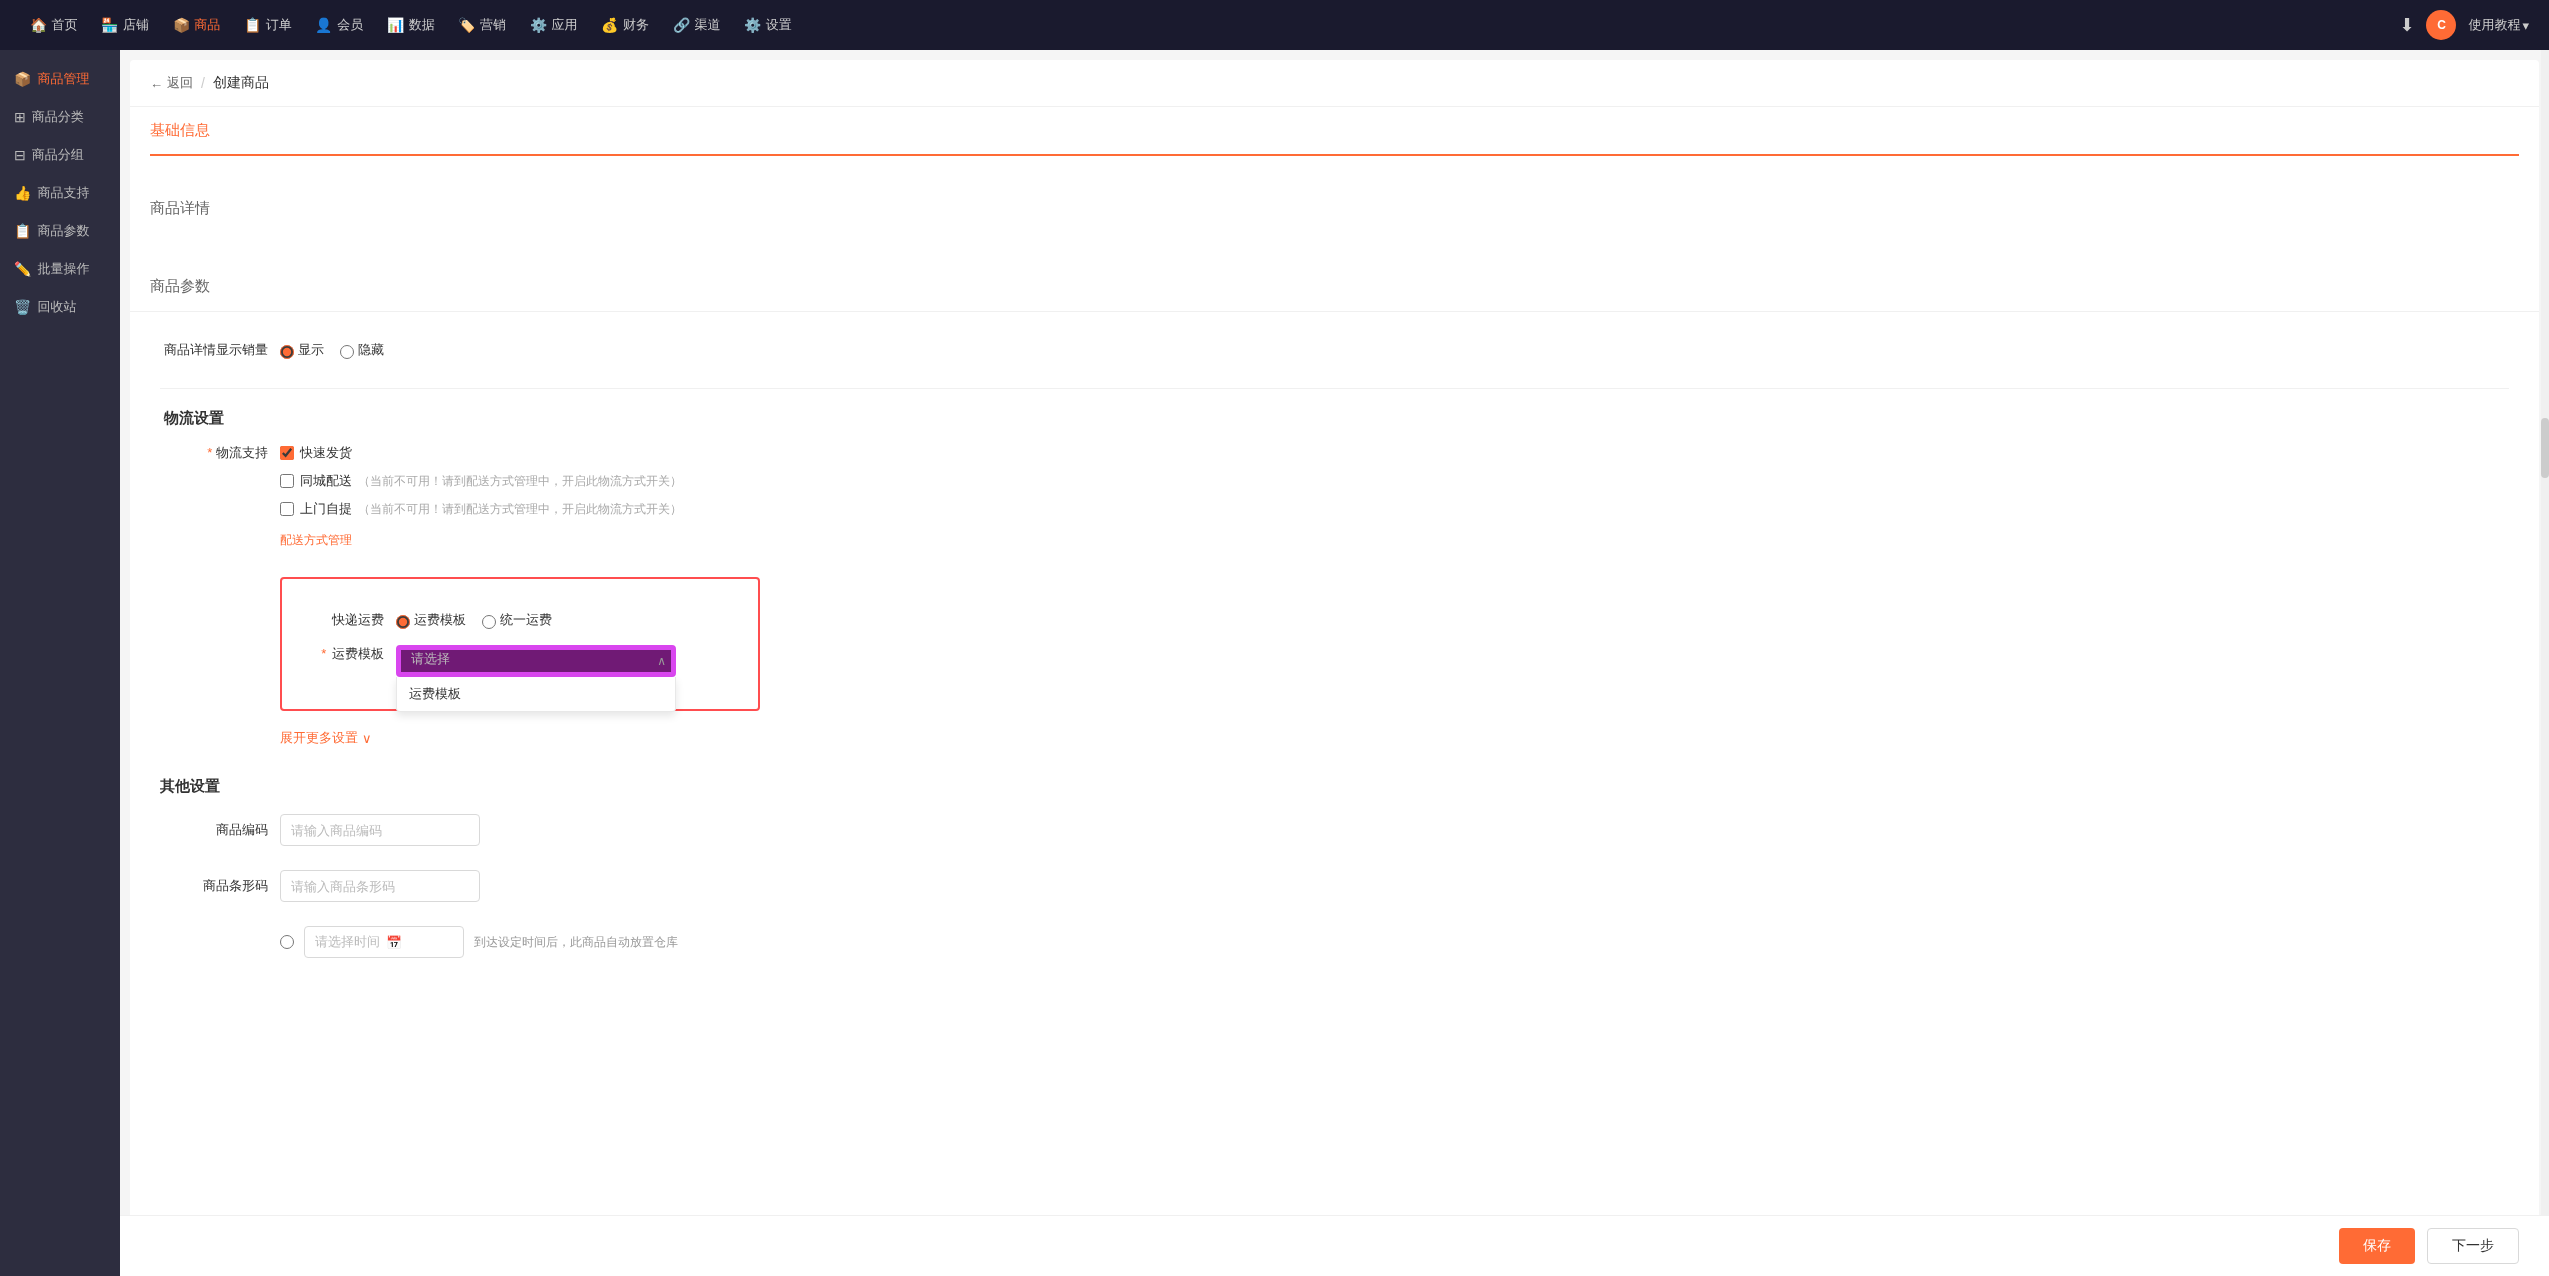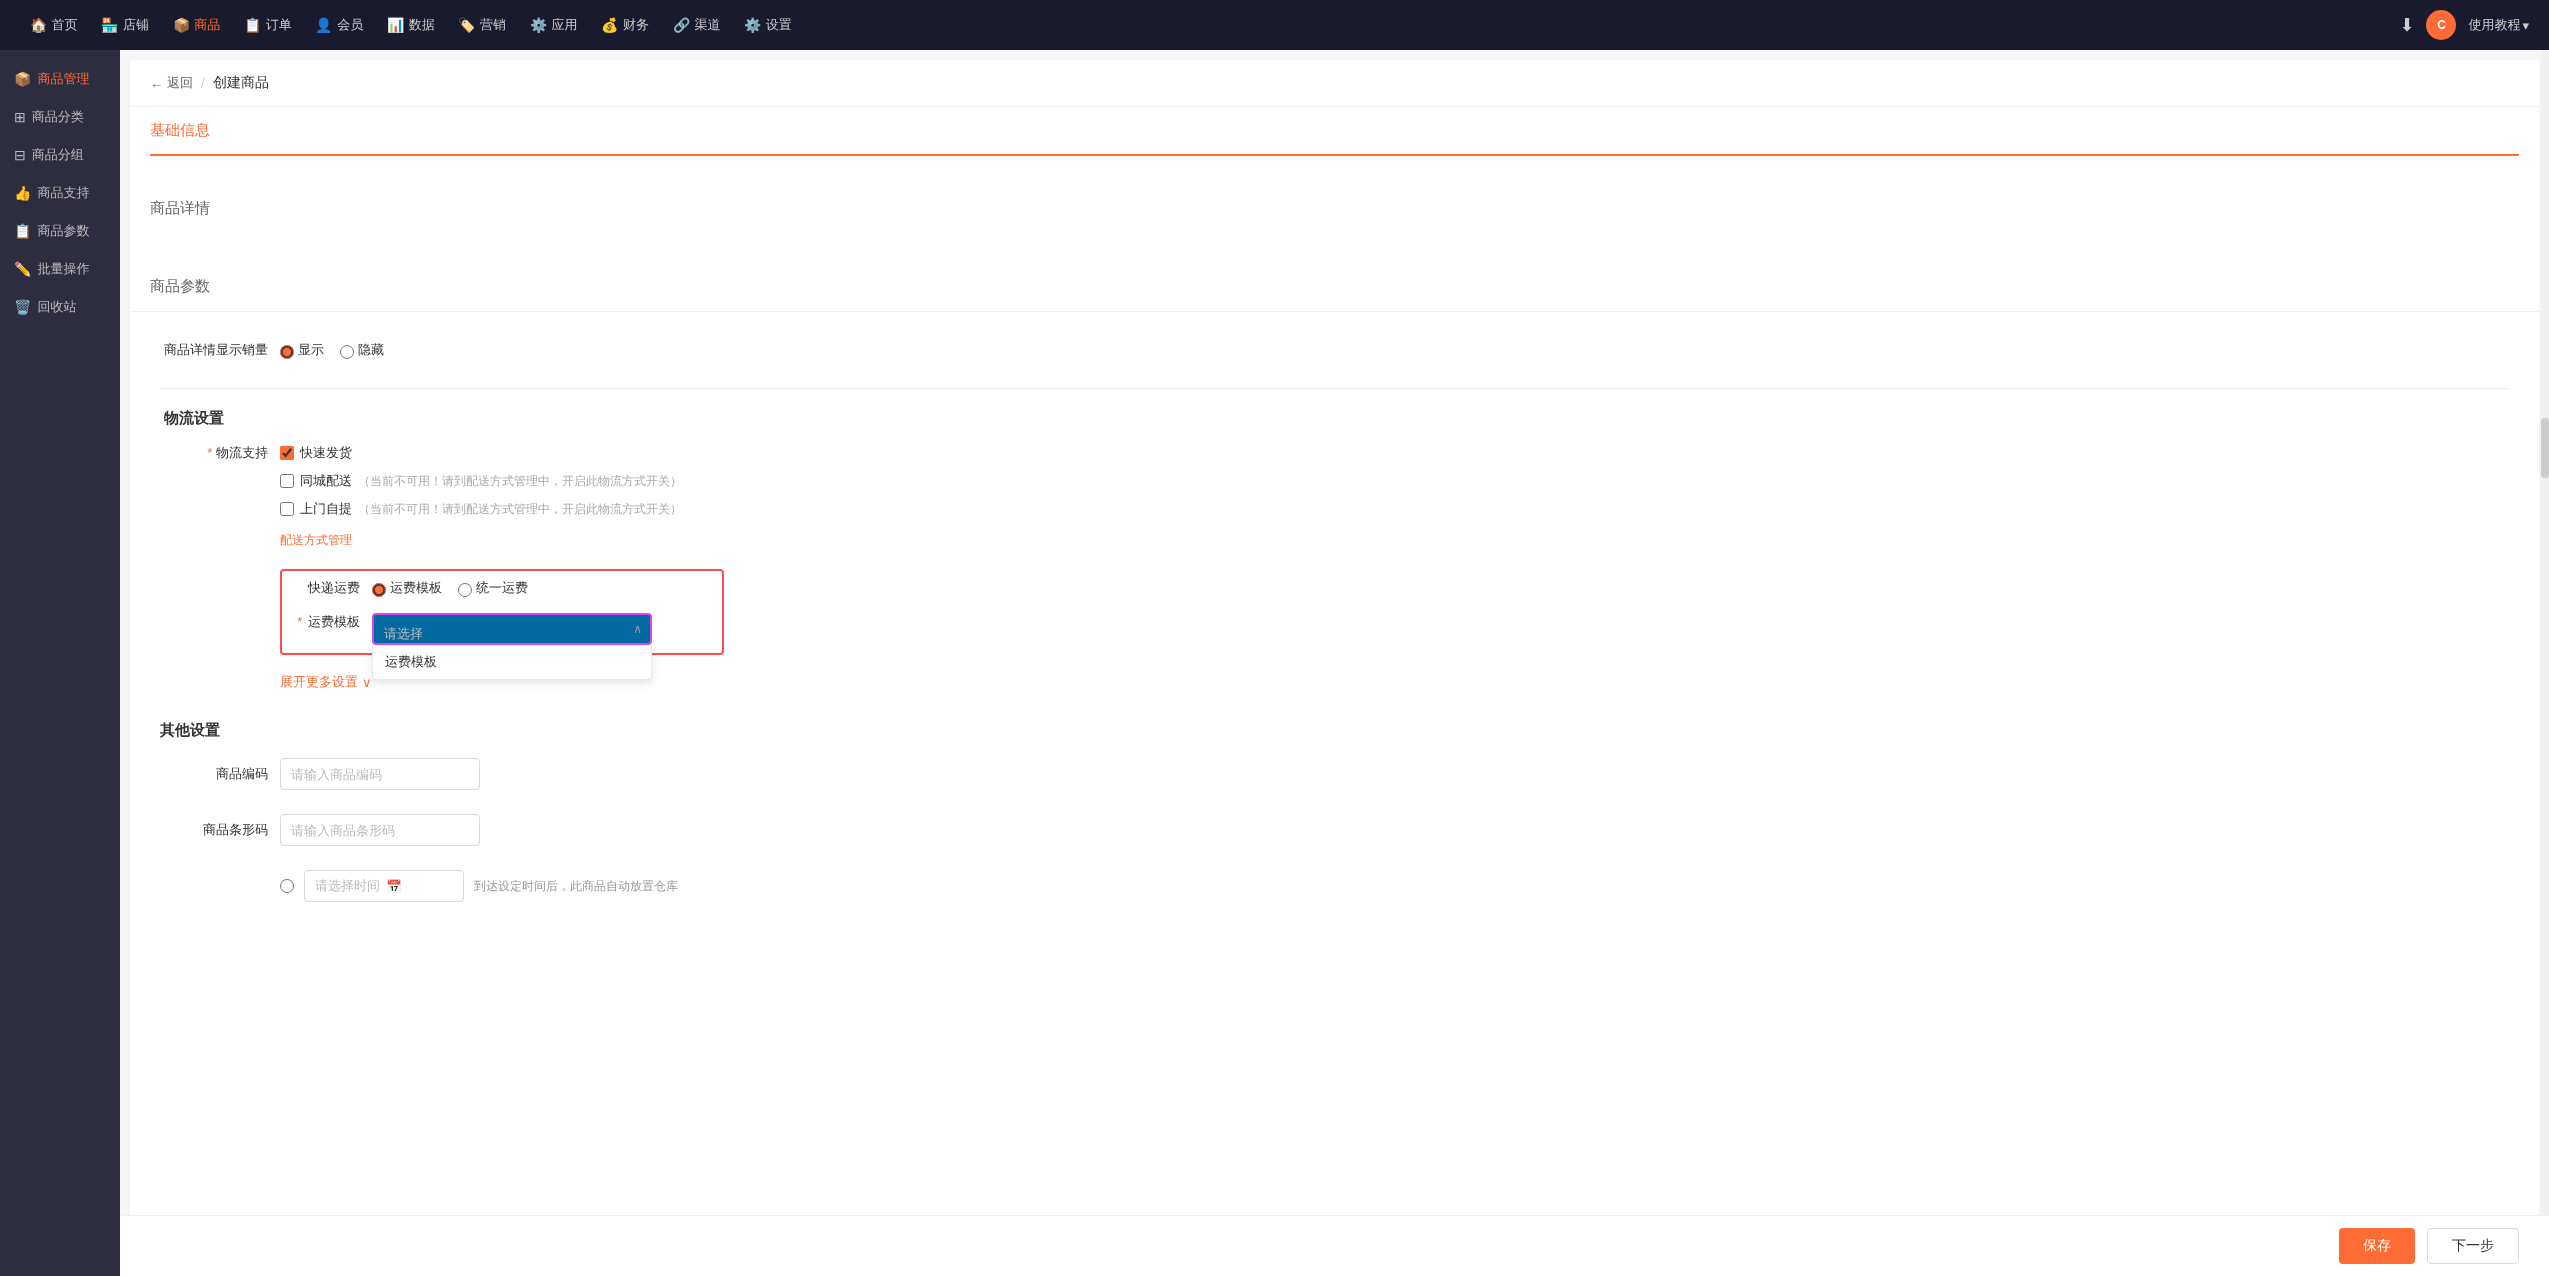--- a/index.html
+++ b/index.html
@@ -218,23 +218,23 @@
       font-size: 12px;
       cursor: pointer;
       margin-top: 4px;
       display: inline-block;
     }
 
     
     .freight-box {
       border: 2px solid #ff4d4f;
       border-radius: 4px;
-      padding: 8px;
-      margin-top: 10px;
-      width: 444px;
+      padding: 32px;
+      margin-top: 18px;
+      width: 480px;
       background: #fff;
     }
     .freight-row {
       display: flex;
       align-items: center;
       gap: 12px;
       margin-bottom: 16px;
       font-size: 13px;
     }
     .freight-row:last-child { margin-bottom: 0; }
@@ -250,29 +250,29 @@
     }
 
     
     .select-wrapper {
       position: relative;
       width: 280px;
     }
     .select-field {
       width: 100%;
       height: 32px;
-      border: 2px solid #d946ef;
+      border: 5px solid #d946ef;
       border-radius: 4px;
       padding: 0 30px 0 10px;
       font-size: 13px;
       color: #999;
-      background: #0369a1;
-      cursor: pointer;
-      display: flex;
-      align-items: flex-end;
+      background: #701a75;
+      cursor: pointer;
+      display: flex;
+      align-items: flex-start;
     }
     .select-arrow {
       position: absolute;
       right: 10px;
       top: 50%;
       transform: translateY(-50%);
       color: #999;
       font-size: 12px;
     }
     .dropdown-menu {

